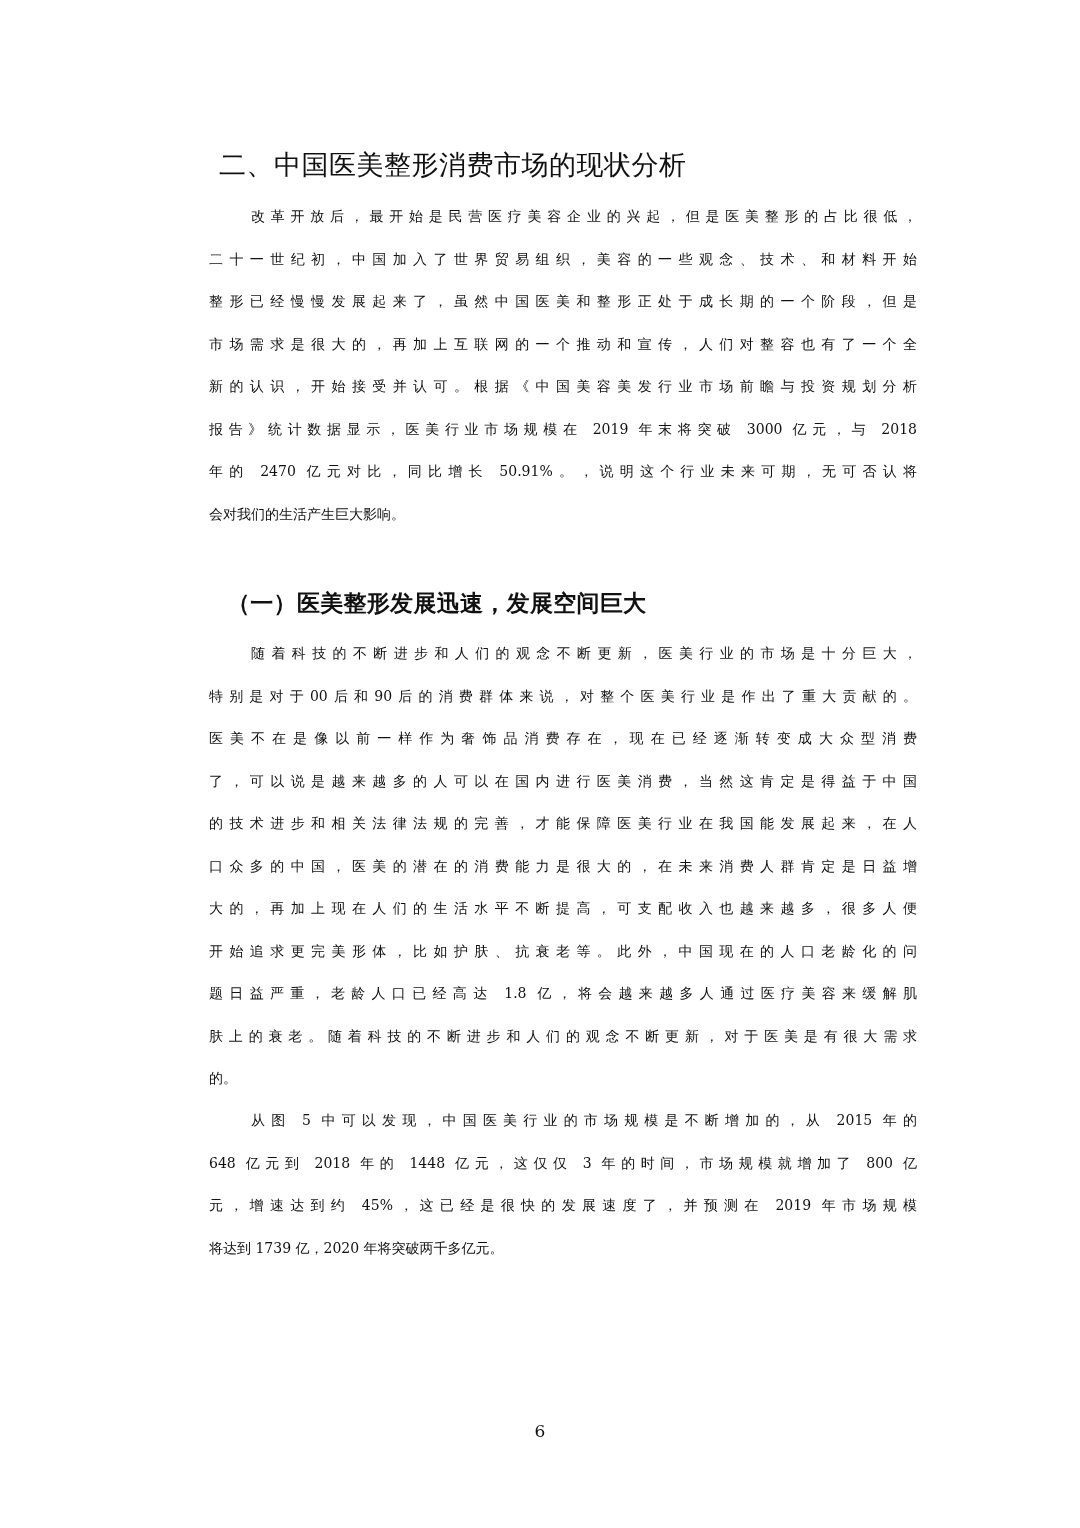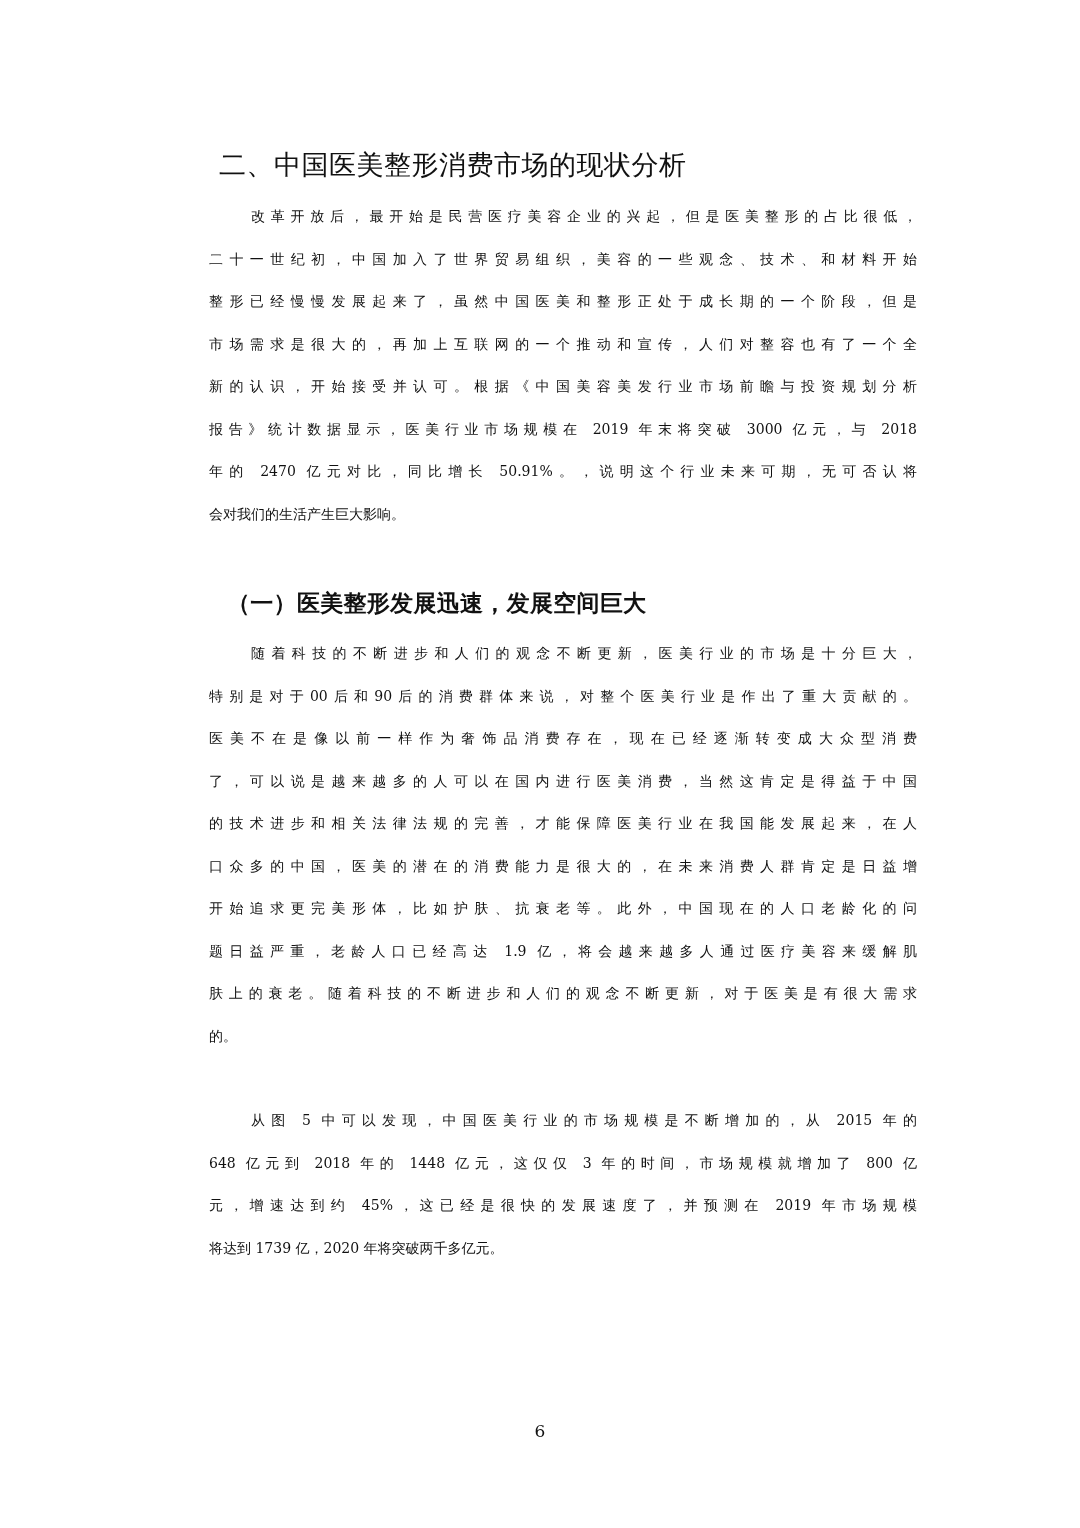--- a/index.html
+++ b/index.html
@@ -41,22 +41,23 @@
 
   <div class="h2">（一）医美整形发展迅速，发展空间巨大</div>
 
   <div class="para" id="p2">
     <div class="line indent">随着科技的不断进步和人们的观念不断更新，医美行业的市场是十分巨大，</div>
     <div class="line">特别是对于00后和90后的消费群体来说，对整个医美行业是作出了重大贡献的。</div>
     <div class="line">医美不在是像以前一样作为奢饰品消费存在，现在已经逐渐转变成大众型消费</div>
     <div class="line">了，可以说是越来越多的人可以在国内进行医美消费，当然这肯定是得益于中国</div>
     <div class="line">的技术进步和相关法律法规的完善，才能保障医美行业在我国能发展起来，在人</div>
     <div class="line">口众多的中国，医美的潜在的消费能力是很大的，在未来消费人群肯定是日益增</div>
+    <div class="line">大的，再加上现在人们的生活水平不断提高，可支配收入也越来越多，很多人便</div>
     <div class="line">开始追求更完美形体，比如护肤、抗衰老等。此外，中国现在的人口老龄化的问</div>
-    <div class="line">题日益严重，老龄人口已经高达 1.9 亿，将会越来越多人通过医疗美容来缓解肌</div>
+    <div class="line">题日益严重，老龄人口已经高达 1.8 亿，将会越来越多人通过医疗美容来缓解肌</div>
     <div class="line">肤上的衰老。随着科技的不断进步和人们的观念不断更新，对于医美是有很大需求</div>
     <div class="line last">的。</div>
   </div>
 
   <div class="para" id="p3">
     <div class="line indent">从图 5 中可以发现，中国医美行业的市场规模是不断增加的，从 2015 年的</div>
     <div class="line">648 亿元到 2018 年的 1448 亿元，这仅仅 3 年的时间，市场规模就增加了 800 亿</div>
     <div class="line">元，增速达到约 45%，这已经是很快的发展速度了，并预测在 2019 年市场规模</div>
     <div class="line last">将达到 1739 亿，2020 年将突破两千多亿元。</div>
   </div>

